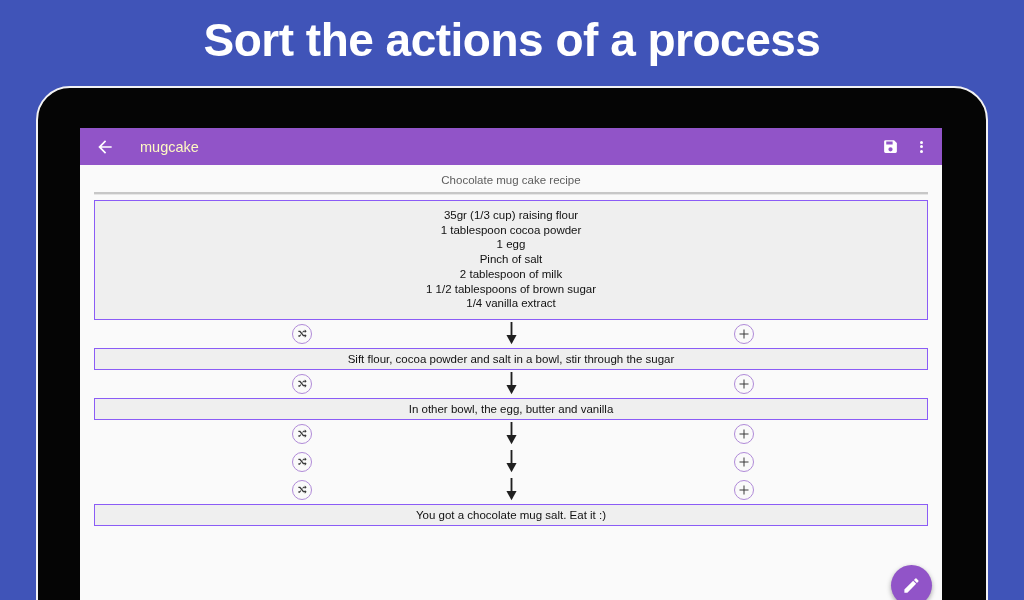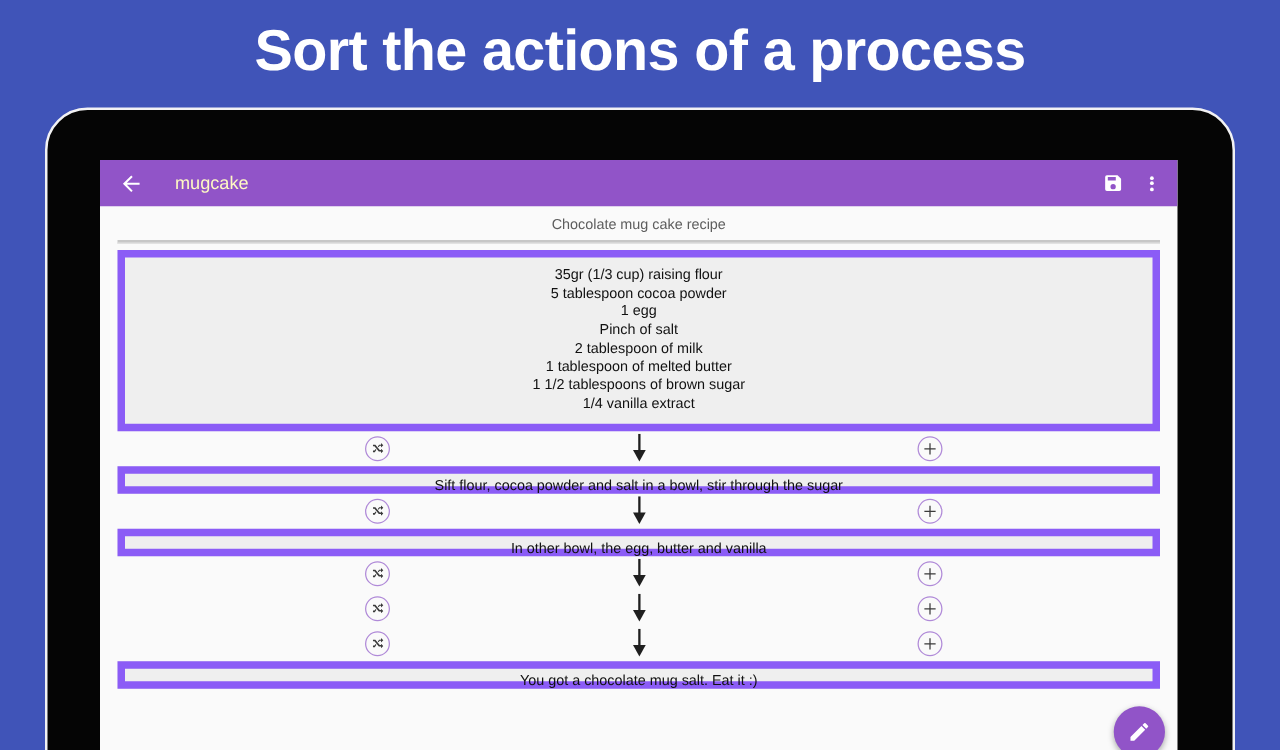--- a/index.html
+++ b/index.html
@@ -120,21 +120,21 @@
     padding: 9px 0 6px 0;
   }
   .divider {
     height: 2px;
     background: #c7c7c7;
     border-bottom: 1px solid #e6e6e6;
     margin-bottom: 5px;
   }
 
   .box {
-    border: 6px solid #8b5cf6;
+    border: 1px solid #8b5cf6;
     background: #efefef;
     box-sizing: border-box;
     text-align: center;
     color: #111111;
     font-size: 11.5px;
   }
 
   .ingredients {
     padding: 7px 0 8px 0;
     line-height: 14.7px;
@@ -221,25 +221,24 @@
       </div>
     </div>
 
     <div class="content">
 
       <div class="recipe-title">Chocolate mug cake recipe</div>
       <div class="divider"></div>
 
       <div class="box ingredients">
         <div>35gr (1/3 cup) raising flour</div>
-        <div>5 tablespoon cocoa powder</div>
+        <div>1 tablespoon cocoa powder</div>
         <div>1 egg</div>
         <div>Pinch of salt</div>
         <div>2 tablespoon of milk</div>
-        <div>1 tablespoon of melted butter</div>
         <div>1 1/2 tablespoons of brown sugar</div>
         <div>1/4 vanilla extract</div>
       </div>
 
       <div class="connector">
         <div class="conn-icon shuffle">
           <svg width="11" height="11" viewBox="0 0 24 24" aria-hidden="true">
             <path d="M17 3l4 4-4 4V8h-2.2l-2.1 2.6-1.3-1.6L13.8 6H17V3zM3 6h4.2l7.6 9.4H17V13l4 4-4 4v-3h-3.8L5.6 8.6H3V6zm0 10h2.6l2.1-2.6 1.3 1.6L6.2 19H3v-3z" fill="#3a3a3a"></path>
           </svg>
         </div>

